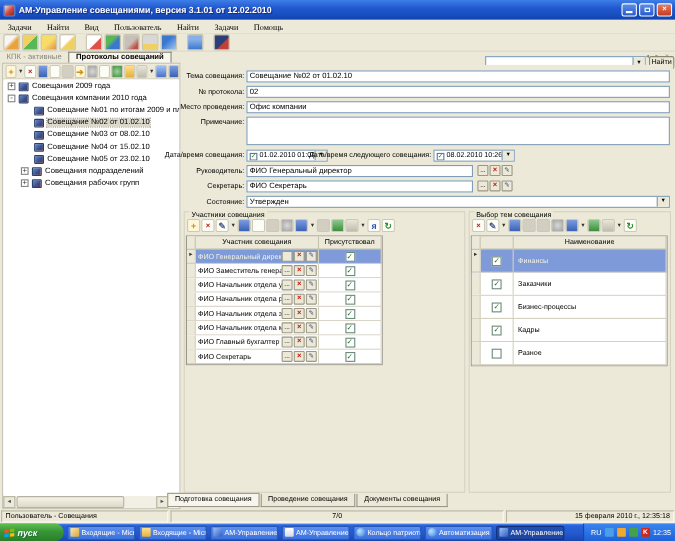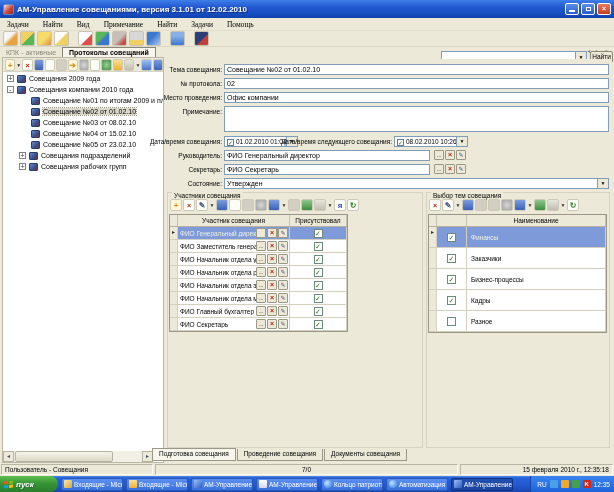--- a/index.html
+++ b/index.html
@@ -195,21 +195,21 @@
     <span class="title">АМ-Управление совещаниями, версия 3.1.01 от 12.02.2010</span>
     <span class="winbtn"><span class="line"></span></span>
     <span class="winbtn"><span class="box"></span></span>
     <span class="winbtn close">×</span>
   </div>
 
   <div class="menubar">
     <span class="menuitem">Задачи</span>
     <span class="menuitem">Найти</span>
     <span class="menuitem">Вид</span>
-    <span class="menuitem">Примечание</span>
+    <span class="menuitem">Пользователь</span>
     <span class="menuitem">Найти</span>
     <span class="menuitem">Задачи</span>
     <span class="menuitem">Помощь</span>
   </div>
 
   <div class="toolbar">
     <span class="ic i1"></span>
     <span class="ic i2"></span>
     <span class="ic i3"></span>
     <span class="ic i4"></span>

